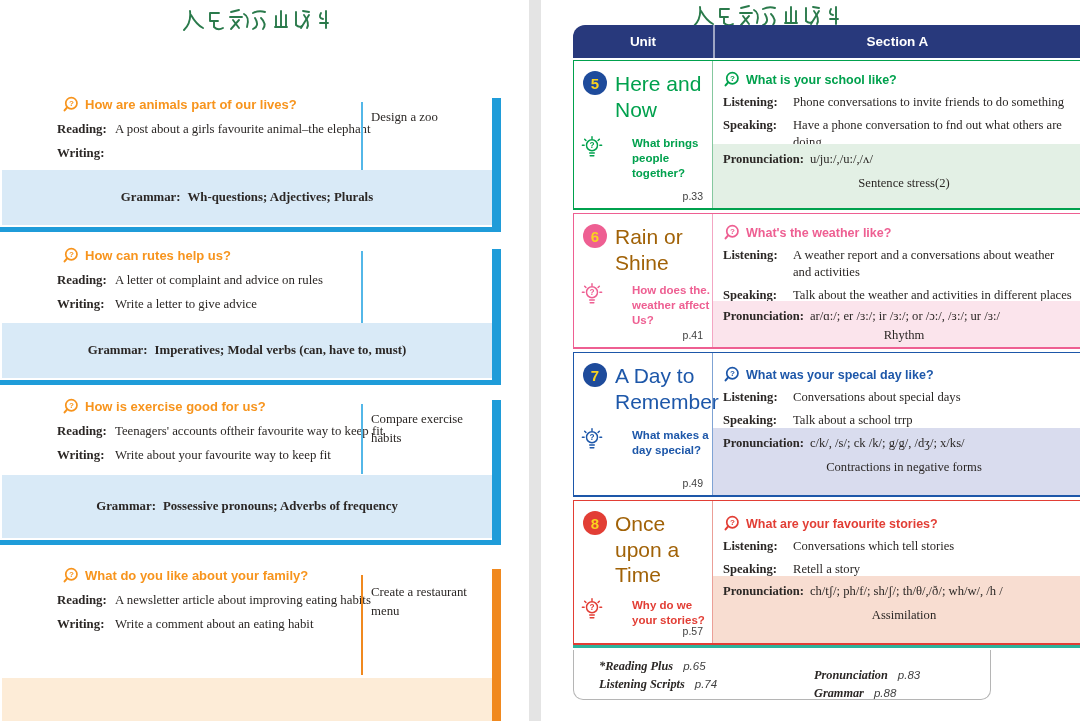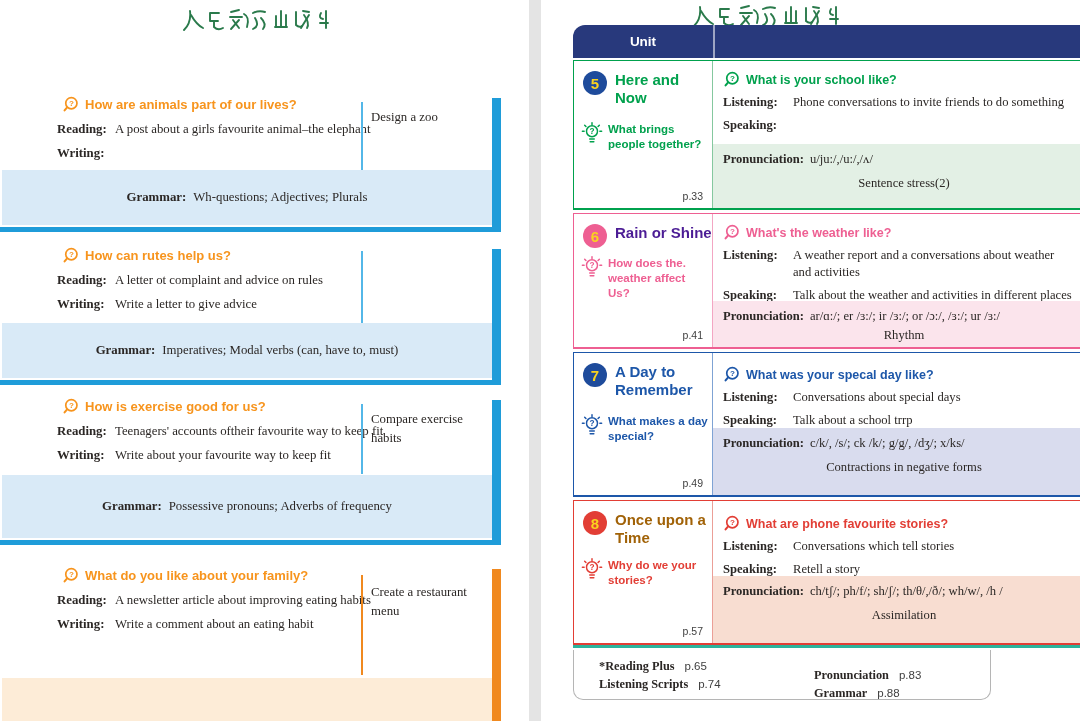--- a/index.html
+++ b/index.html
@@ -57,21 +57,21 @@
   .lp-row.r1 .lp-coldiv { height:68px; }
   .lp-row.r2 .lp-coldiv { height:74px; top:4px; }
   .lp-row.r3 .lp-coldiv { height:70px; }
   .lp-row.r4 .lp-coldiv { height:100px; top:8px; background:#f0891f; }
 
   .lp-project { position:absolute; left:371px; top:12px; width:118px; font-size:12.8px; line-height:1.45; }
   .lp-row.r4 .lp-project { top:16px; }
 
   .lp-band {
     position:absolute; left:2px; right:9px; bottom:2px; background:#d9eaf7;
-    display:flex; align-items:center; justify-content:center; font-size:12.8px;
+    display:flex; align-items:center; justify-content:center; font-size:12.8px;font-weight:bold;
   }
   .lp-row.r1 .lp-band { height:55px; }
   .lp-row.r2 .lp-band { height:55px; }
   .lp-row.r3 .lp-band { height:63px; }
   .lp-row.r4 .lp-band { height:51px; background:#fdecd7; }
   .lp-band b { margin-right:7px; }
 
   
   .rp-table { position:absolute; left:573px; top:25px; width:507px; }
   .rp-header {
@@ -98,31 +98,31 @@
   .badge-row { display:flex; gap:8px; align-items:flex-start; margin:10px 0 0 9px; }
   .badge {
     width:24px; height:24px; flex:0 0 24px; border-radius:50%;
     display:flex; align-items:center; justify-content:center;
     color:#f9d31e; font-family:"Liberation Sans", sans-serif; font-weight:bold; font-size:15px;
   }
   .u5 .badge, .u7 .badge { background:#1e4b9b; }
   .u6 .badge { background:#ee5f92; }
   .u8 .badge { background:#e23e35; }
 
-  .unit-title { font-family:"Liberation Sans", sans-serif; font-weight:bold; font-size:15px; line-height:1.22; width:98px; }
+  .unit-title { font-family:"Liberation Sans", sans-serif; font-weight:normal; font-size:21px; line-height:1.22; width:98px; }
   .u5 .unit-title { color:#00a14d; }
-  .u6 .unit-title { color:#4c1d95; }
+  .u6 .unit-title { color:#a16207; }
   .u7 .unit-title { color:#1d57a9; }
   .u8 .unit-title { color:#a16207; }
 
   .bulb-row { display:flex; gap:5px; margin:14px 0 0 7px; }
   .u6 .bulb-row { margin-top:8px; }
   .u8 .bulb-row { margin-top:10px; }
   .bulb-icon { flex:0 0 22px; }
-  .big-q { font-family:"Liberation Sans", sans-serif; font-weight:bold; font-size:11.5px; line-height:1.3; width:100px; }
+  .big-q { font-family:"Liberation Sans", sans-serif; font-weight:bold; font-size:11.5px; line-height:1.3; width:100px;margin-left:24px; }
   .u5 .bulb-row { color:#00a14d; }
   .u6 .bulb-row { color:#ee5f92; }
   .u7 .bulb-row { color:#1d57a9; }
   .u8 .bulb-row { color:#e23e35; }
 
   .page-num { position:absolute; right:9px; bottom:6px; font-family:"Liberation Sans", sans-serif; font-size:10.5px; color:#3f3f3f;margin-top:29px; }
 
   .section-cell { flex:1; position:relative; }
   .sa-q {
     display:flex; align-items:center; gap:6px; margin:10px 0 0 10px;
@@ -148,21 +148,21 @@
   .pron-line { display:flex; }
   .pron-line .lbl { font-weight:bold; margin-right:6px; }
   .pron-note { text-align:center; margin-top:9px; }
   .u6 .pron-note { margin-top:4px; }
 
   
   .rp-footer { position:absolute; left:573px; top:645px; width:507px; }
   .rp-footer .teal-line { height:3px; width:507px; background:#2db39c; }
   .footer-box {
     margin-top:2px; width:418px; height:50px; position:relative;
-    border:1.5px solid #b5b5b5; border-top:none; border-radius:0 0 10px 10px;
+    border:1.5px solid #b5b5b5; border-top:none; border-radius:0 0 10px 10px;font-style:italic;
   }
   .footer-col { position:absolute; top:7px; }
   .footer-col.c1 { left:25px; }
   .footer-col.c2 { left:240px;margin-top:9px; }
   .footer-item { display:flex; gap:10px; font-size:12.3px; line-height:18px; }
   .footer-item .lbl { font-weight:bold; }
   .footer-item .pg { font-family:"Liberation Sans", sans-serif; font-size:11.5px; color:#3f3f3f; }
 
   .q-icon { display:inline-flex; flex:0 0 17px; }
 </style>
@@ -343,20 +343,21 @@
       
     </div>
     <div class="accent"></div>
   </div>
 </div>
 
 <div class="rp-table">
   <div class="rp-header">
     <div class="cell-unit">Unit</div>
     <div class="vdiv"></div>
+    <div class="cell-a">Section A</div>
   </div>
 
   <div class="unit-row u5">
     <div class="unit-cell">
       <div class="badge-row">
         <div class="badge">5</div>
         <div class="unit-title">Here and Now</div>
       </div>
       <div class="bulb-row">
         <span class="bulb-icon">
@@ -388,20 +389,21 @@
             </svg>
         </span>
         <span>What is your school like?</span>
       </div>
       <div class="sa-line">
         <span class="lbl">Listening:</span>
         <span class="txt">Phone conversations to invite friends to do something</span>
       </div>
       <div class="sa-line">
         <span class="lbl">Speaking:</span>
+        <span class="txt narrow">Have a phone conversation to fnd out what others are doing</span>
       </div>
       <div class="pron-band">
         <div class="pron-line">
           <span class="lbl">Pronunciation:</span>
           <span>u/ju:/,/u:/,/ʌ/</span>
         </div>
         <div class="pron-note">Sentence stress(2)</div>
       </div>
     </div>
   </div>
@@ -544,21 +546,21 @@
     </div>
     <div class="section-cell">
       <div class="sa-q">
         <span class="q-icon">
           <svg width="17" height="17" viewBox="0 0 20 20">
               <circle cx="11" cy="8.5" r="6.6" fill="none" stroke="currentColor" stroke-width="2"></circle>
               <line x1="5.8" y1="13.6" x2="3" y2="17" stroke="currentColor" stroke-width="2.4" stroke-linecap="round"></line>
               <text x="11" y="11.8" font-size="9.5" font-weight="bold" text-anchor="middle" fill="currentColor" font-family="Liberation Sans, sans-serif">?</text>
             </svg>
         </span>
-        <span>What are phone favourite stories?</span>
+        <span>What are your favourite stories?</span>
       </div>
       <div class="sa-line">
         <span class="lbl">Listening:</span>
         <span class="txt">Conversations which tell stories</span>
       </div>
       <div class="sa-line">
         <span class="lbl">Speaking:</span>
         <span class="txt">Retell a story</span>
       </div>
       <div class="pron-band">

